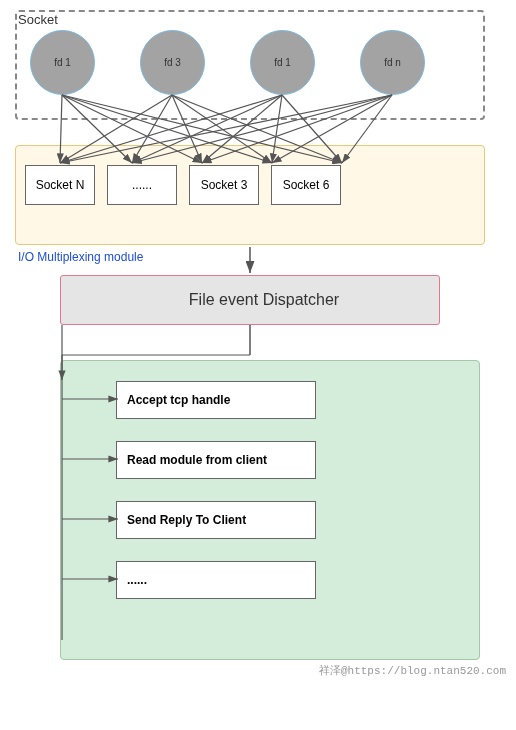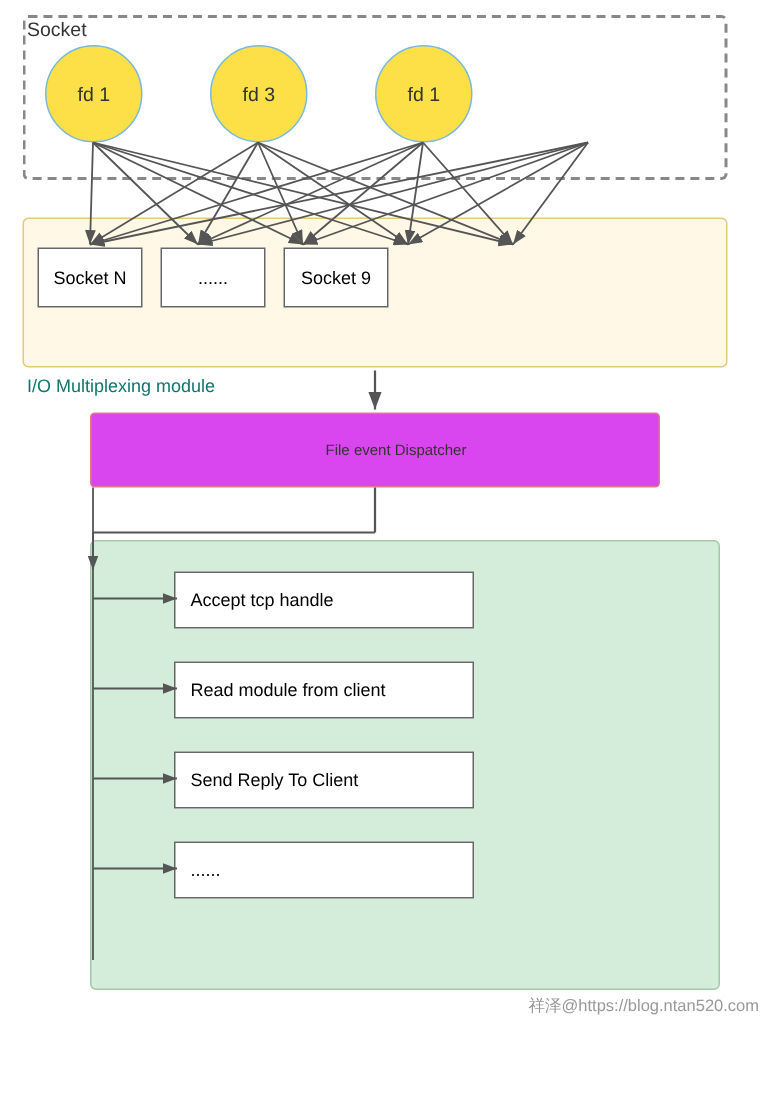--- a/index.html
+++ b/index.html
@@ -45,47 +45,47 @@
       top: 30px;
       left: 30px;
       display: flex;
       gap: 45px;
     }
 
     .fd-circle {
       width: 65px;
       height: 65px;
       border-radius: 50%;
-      background: #fde047;
+      background: #a3a3a3;
       border: 1.5px solid #7ab8e0;
       display: flex;
       align-items: center;
       justify-content: center;
-      font-size: 13px;
+      font-size: 10px;
       color: #333;
     }
 
     
     .io-module-box {
       position: absolute;
       top: 145px;
       left: 15px;
       width: 470px;
       height: 100px;
       background: #fff8e7;
       border: 1.5px solid #e8c97a;
       border-radius: 4px;
     }
 
     .io-module-label {
       position: absolute;
       top: 250px;
       left: 18px;
       font-size: 12px;
-      color: #0f766e;
+      color: #1d4ed8;
     }
 
     
     .socket-items {
       position: absolute;
       top: 165px;
       left: 25px;
       display: flex;
       gap: 12px;
       align-items: center;
@@ -102,41 +102,42 @@
       font-size: 12px;
     }
 
     
     .dispatcher-box {
       position: absolute;
       top: 275px;
       left: 60px;
       width: 380px;
       height: 50px;
-      background: #d946ef;
+      background: #e5e5e5;
       border: 1.5px solid #e07a8a;
       border-radius: 3px;
       display: flex;
       align-items: center;
       justify-content: center;
-      font-size: 10px;
+      font-size: 16px;
       color: #333;
       padding-left: 28px;
     }
 
     
     .handlers-box {
       position: absolute;
       top: 360px;
       left: 60px;
       width: 420px;
       height: 300px;
       background: #d4edda;
       border: 1.5px solid #a3c8a8;
       border-radius: 4px;
+      font-weight: bold;
     }
 
     
     .handler-item {
       position: absolute;
       left: 55px;
       width: 200px;
       height: 38px;
       border: 1.5px solid #666;
       background: #fff;
@@ -161,43 +162,46 @@
       pointer-events: none;
     }
 
     
     .watermark {
       position: absolute;
       bottom: 10px;
       right: 10px;
       font-size: 11px;
       color: #999;
+      font-family: Liberation Mono, monospace;
     }
   </style>
 </head>
 <body>
 
 <div class="diagram-container">
 
   <div class="socket-box"></div>
 
   <div class="socket-label">Socket</div>
 
   <div class="fd-circles">
     <div class="fd-circle">fd 1</div>
     <div class="fd-circle">fd 3</div>
     <div class="fd-circle">fd 1</div>
+    <div class="fd-circle">fd n</div>
   </div>
 
   <div class="io-module-box"></div>
 
   <div class="socket-items">
     <div class="socket-item">Socket N</div>
     <div class="socket-item">......</div>
-    <div class="socket-item">Socket 9</div>
+    <div class="socket-item">Socket 3</div>
+    <div class="socket-item">Socket 6</div>
   </div>
 
   <div class="io-module-label">I/O Multiplexing  module</div>
 
   <div class="dispatcher-box">
     <span>File event Dispatcher</span>
   </div>
 
   <div class="handlers-box">
     <div class="handler-item">Accept tcp handle</div>

